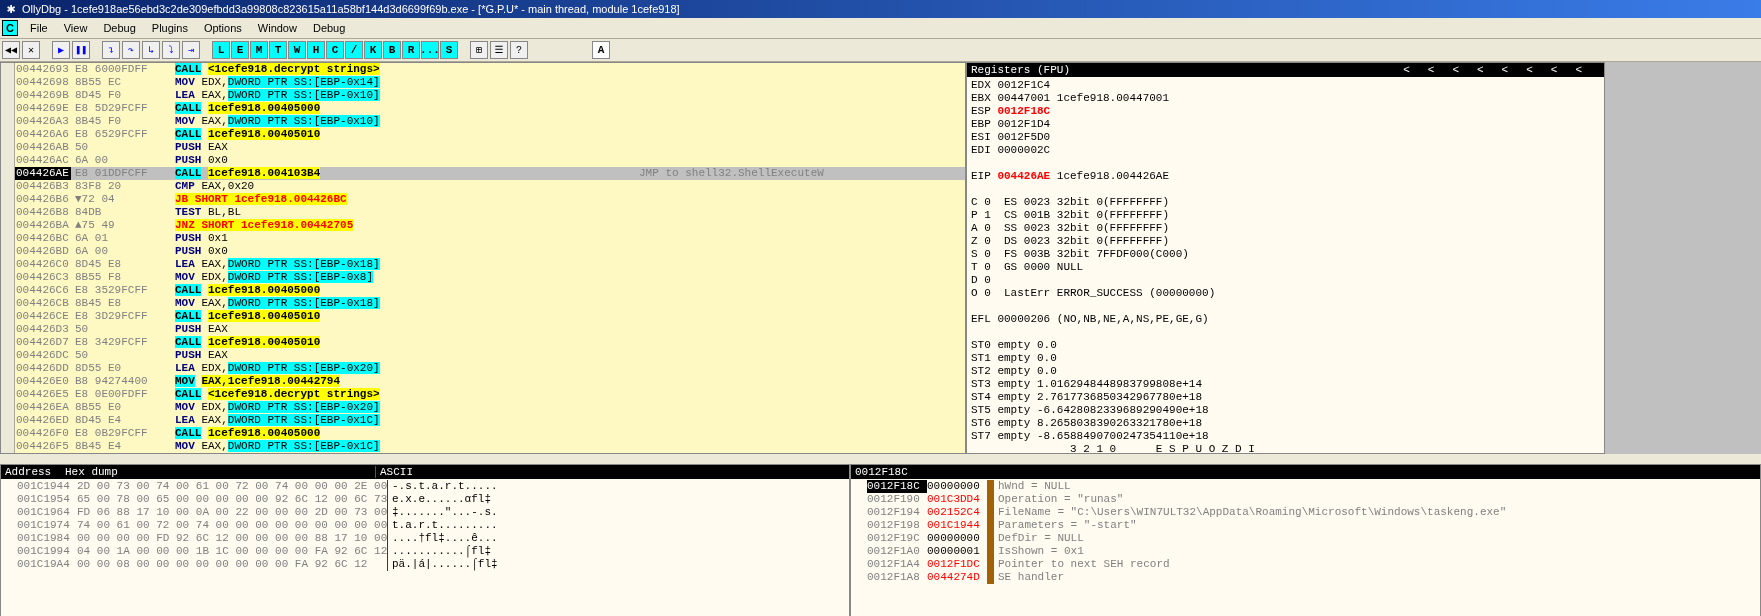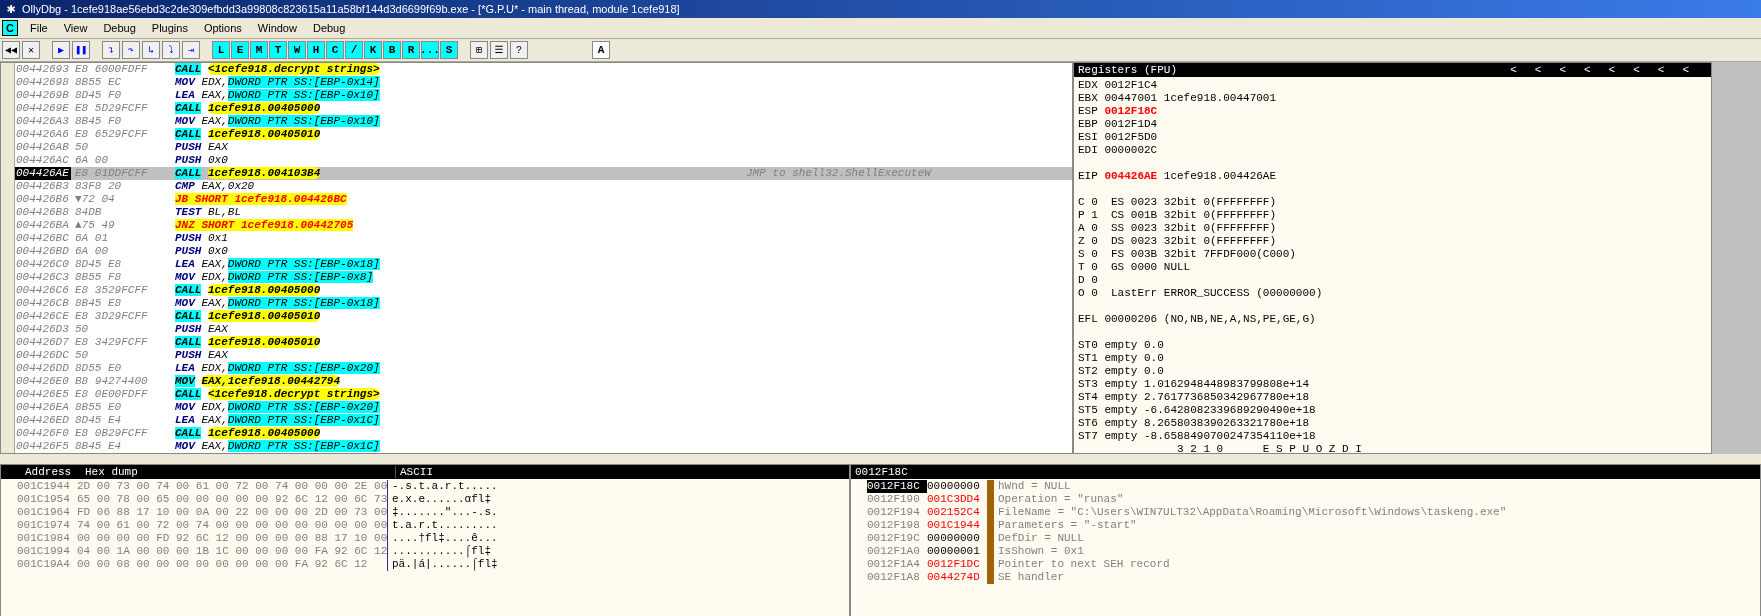--- a/index.html
+++ b/index.html
@@ -7,29 +7,29 @@
 .titlebar { background: linear-gradient(to right, #0a246a, #3a7ce8); color: white; padding: 2px 4px; font-family: Tahoma, sans-serif; font-size: 11px; display: flex; align-items: center; height: 18px; }
 .titlebar-icon { width: 14px; height: 14px; margin-right: 4px; display: inline-flex; align-items: center; justify-content: center; }
 .menubar { background: #ece9d8; display: flex; padding: 2px; font-family: Tahoma, sans-serif; font-size: 11px; border-bottom: 1px solid #aca899; }
 .menubar-icon { width: 16px; height: 16px; background: #00ffff; border: 1px solid #000; display: flex; align-items: center; justify-content: center; font-weight: bold; margin-right: 4px; }
 .menu-item { padding: 2px 8px; cursor: pointer; }
 .toolbar { background: #ece9d8; display: flex; padding: 2px; gap: 2px; border-bottom: 1px solid #aca899; }
 .tb-btn { width: 18px; height: 18px; border: 1px solid #888; background: #f0f0f0; display: flex; align-items: center; justify-content: center; font-size: 10px; cursor: pointer; }
 .tool-sep { width: 8px; }
 .tb-letter { width: 18px; height: 18px; border: 1px solid #888; background: #00ffff; color: black; font-weight: bold; display: flex; align-items: center; justify-content: center; font-size: 11px; cursor: pointer; }
 .work { display: flex; height: 392px; }
-.cpu-pane { width: 1073px; background: #ffffff; overflow: hidden; position: relative; border: 1px solid #888; display:flex; flex-direction:column;font-style:italic;}
+.cpu-pane { width: 966px; background: #fef9c3; overflow: hidden; position: relative; border: 1px solid #888; display:flex; flex-direction:column;}
 .cpu-scroll-ind { width: 14px; background: #ece9d8; border-right: 1px solid #aca899; }
 .disasm-row { display: flex; white-space: pre; line-height: 13px; font-size: 11px; }
 .addr-col { width: 56px; color: #808080; padding-left: 1px;}
 .bytes-col { width: 100px; color: #808080; padding-left: 4px;}
 .instr-col { flex: 1; padding-left: 4px; }
 .cmt-col { width: 330px; color: #808080; padding-left: 4px;}
 .mnem { font-weight: bold; color: #000080; }
-.hl-yellow { background: #ffff00; color: #000; font-weight: bold; border-radius: 6px; }
+.hl-yellow { background: #ffff00; color: #000; font-weight: bold; }
 .hl-cyan { background: #00ffff; color: #000; }
 .row-grey { background: #c0c0c0; }
 .reg-pane { width: 639px; background: #fffbf0; border: 1px solid #888; overflow: hidden; }
 .reg-hdr { background: #000; color: #fff; padding: 1px 4px; display: flex; }
 .reg-body { padding: 2px 4px; white-space: pre; line-height: 13px; }
 .reg-line { display: block; }
 .reg-red { color: #ff0000; font-weight: bold; }
 .lower { display: flex; height: 170px; }
 .dump-pane { width: 850px; background: #fffbf0; border: 1px solid #888; }
 .stack-pane { flex: 1; background: #fffbf0; border: 1px solid #888; }
@@ -150,21 +150,21 @@
     </div>
     <div class="reg-body" id="reg-body"><div class="reg-line">EDX 0012F1C4</div><div class="reg-line">EBX 00447001 1cefe918.00447001</div><div class="reg-line">ESP <span class="reg-red">0012F18C</span> </div><div class="reg-line">EBP 0012F1D4</div><div class="reg-line">ESI 0012F5D0</div><div class="reg-line">EDI 0000002C</div><div class="reg-line">&nbsp;</div><div class="reg-line">EIP <span class="reg-red">004426AE</span> 1cefe918.004426AE</div><div class="reg-line">&nbsp;</div><div class="reg-line">C 0  ES 0023 32bit 0(FFFFFFFF)</div><div class="reg-line">P 1  CS 001B 32bit 0(FFFFFFFF)</div><div class="reg-line">A 0  SS 0023 32bit 0(FFFFFFFF)</div><div class="reg-line">Z 0  DS 0023 32bit 0(FFFFFFFF)</div><div class="reg-line">S 0  FS 003B 32bit 7FFDF000(C000)</div><div class="reg-line">T 0  GS 0000 NULL</div><div class="reg-line">D 0</div><div class="reg-line">O 0  LastErr ERROR_SUCCESS (00000000)</div><div class="reg-line">&nbsp;</div><div class="reg-line">EFL 00000206 (NO,NB,NE,A,NS,PE,GE,G)</div><div class="reg-line">&nbsp;</div><div class="reg-line">ST0 empty 0.0</div><div class="reg-line">ST1 empty 0.0</div><div class="reg-line">ST2 empty 0.0</div><div class="reg-line">ST3 empty 1.0162948448983799808e+14</div><div class="reg-line">ST4 empty 2.7617736850342967780e+18</div><div class="reg-line">ST5 empty -6.6428082339689290490e+18</div><div class="reg-line">ST6 empty 8.2658038390263321780e+18</div><div class="reg-line">ST7 empty -8.6588490700247354110e+18</div><div class="reg-line">               3 2 1 0      E S P U O Z D I</div></div>
   </div>
 </div>
 
 <div class="gap"></div>
 
 <div class="lower">
   <div class="dump-pane">
     <div class="pane-hdr">
-      <span style="width:60px;margin-left:20px;">Address</span>
+      <span style="width:60px;">Address</span>
       <span style="width:310px;">Hex dump</span>
       <span style="padding-left:4px; border-left:1px solid #555;text-align:right;">ASCII</span>
     </div>
     <div class="dump-body" id="dump-body"><div class="dump-row"><span class="d-addr">001C1944</span><span class="d-hex">2D 00 73 00 74 00 61 00 72 00 74 00 00 00 2E 00</span><span class="d-ascii">-.s.t.a.r.t.....</span></div><div class="dump-row"><span class="d-addr">001C1954</span><span class="d-hex">65 00 78 00 65 00 00 00 00 00 92 6C 12 00 6C 73</span><span class="d-ascii">e.x.e......αfl‡</span></div><div class="dump-row"><span class="d-addr">001C1964</span><span class="d-hex">FD 06 88 17 10 00 0A 00 22 00 00 00 2D 00 73 00</span><span class="d-ascii">‡......."...-.s.</span></div><div class="dump-row"><span class="d-addr">001C1974</span><span class="d-hex">74 00 61 00 72 00 74 00 00 00 00 00 00 00 00 00</span><span class="d-ascii">t.a.r.t.........</span></div><div class="dump-row"><span class="d-addr">001C1984</span><span class="d-hex">00 00 00 00 FD 92 6C 12 00 00 00 00 88 17 10 00</span><span class="d-ascii">....†fl‡....ê...</span></div><div class="dump-row"><span class="d-addr">001C1994</span><span class="d-hex">04 00 1A 00 00 00 1B 1C 00 00 00 00 FA 92 6C 12</span><span class="d-ascii">...........⌠fl‡</span></div><div class="dump-row"><span class="d-addr">001C19A4</span><span class="d-hex">00 00 08 00 00 00 00 00 00 00 00 FA 92 6C 12</span><span class="d-ascii">pä.|á|......⌠fl‡</span></div></div>
   </div>
   <div class="stack-pane">
     <div class="pane-hdr">
       <span style="width:60px;">0012F18C</span>
     </div>
     <div class="stack-body" id="stack-body"><div class="stack-row s-sel"><span class="s-addr">0012F18C</span><span class="s-val ">00000000</span><span class="s-cmt">hWnd = NULL</span></div><div class="stack-row"><span class="s-addr">0012F190</span><span class="s-val s-red">001C3DD4</span><span class="s-cmt">Operation = "runas"</span></div><div class="stack-row"><span class="s-addr">0012F194</span><span class="s-val s-red">002152C4</span><span class="s-cmt">FileName = "C:\Users\WIN7ULT32\AppData\Roaming\Microsoft\Windows\taskeng.exe"</span></div><div class="stack-row"><span class="s-addr">0012F198</span><span class="s-val s-red">001C1944</span><span class="s-cmt">Parameters = "-start"</span></div><div class="stack-row"><span class="s-addr">0012F19C</span><span class="s-val ">00000000</span><span class="s-cmt">DefDir = NULL</span></div><div class="stack-row"><span class="s-addr">0012F1A0</span><span class="s-val ">00000001</span><span class="s-cmt">IsShown = 0x1</span></div><div class="stack-row"><span class="s-addr">0012F1A4</span><span class="s-val s-red">0012F1DC</span><span class="s-cmt">Pointer to next SEH record</span></div><div class="stack-row"><span class="s-addr">0012F1A8</span><span class="s-val s-red">0044274D</span><span class="s-cmt">SE handler</span></div></div>

